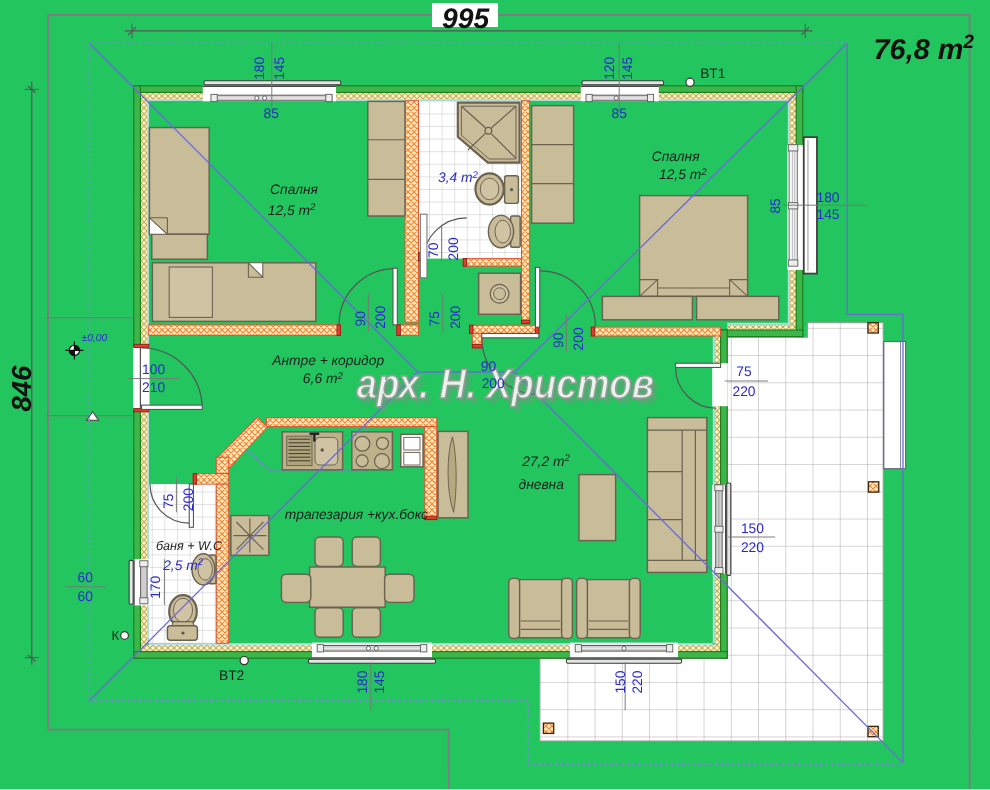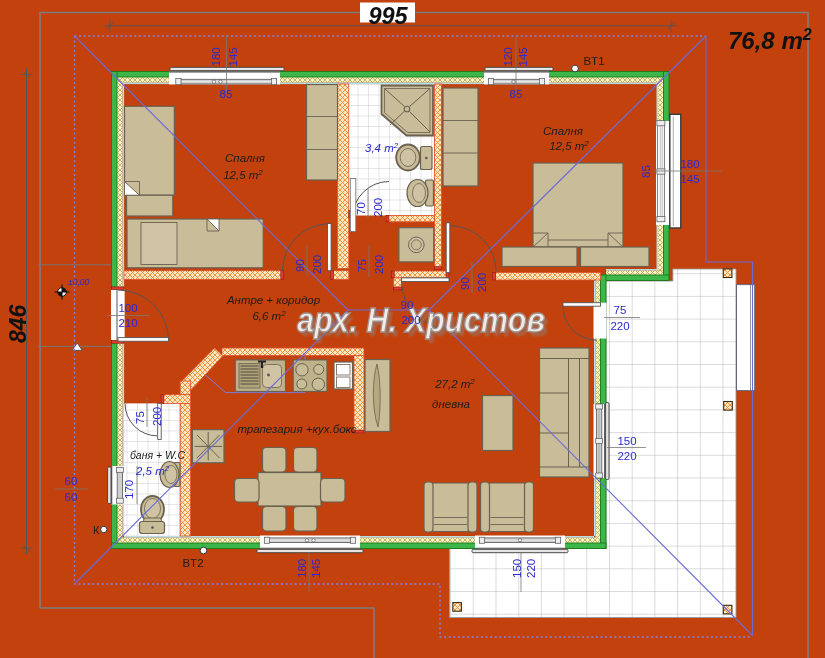--- a/index.html
+++ b/index.html
@@ -1,16 +1,16 @@
 <!DOCTYPE html>
 <html><head>
 <meta charset="utf-8">
 <style>
 html,body{margin:0;padding:0;background:#ffffff;}
-#wrap{width:825px;height:658px;position:relative;overflow:hidden;background:#c2410c;
+#wrap{width:825px;height:658px;position:relative;overflow:hidden;background:#22c55e;
 font-family:"Liberation Sans", sans-serif;}
 svg{position:absolute;left:0;top:0;}
 </style>
 </head>
 <body>
 <div id="wrap">
 <svg width="825" height="658" viewBox="0 0 825 658">
 <defs>
 <pattern id="yhatch" patternUnits="userSpaceOnUse" width="5" height="5">
   <rect width="5" height="5" fill="#f8f2c6"></rect>

